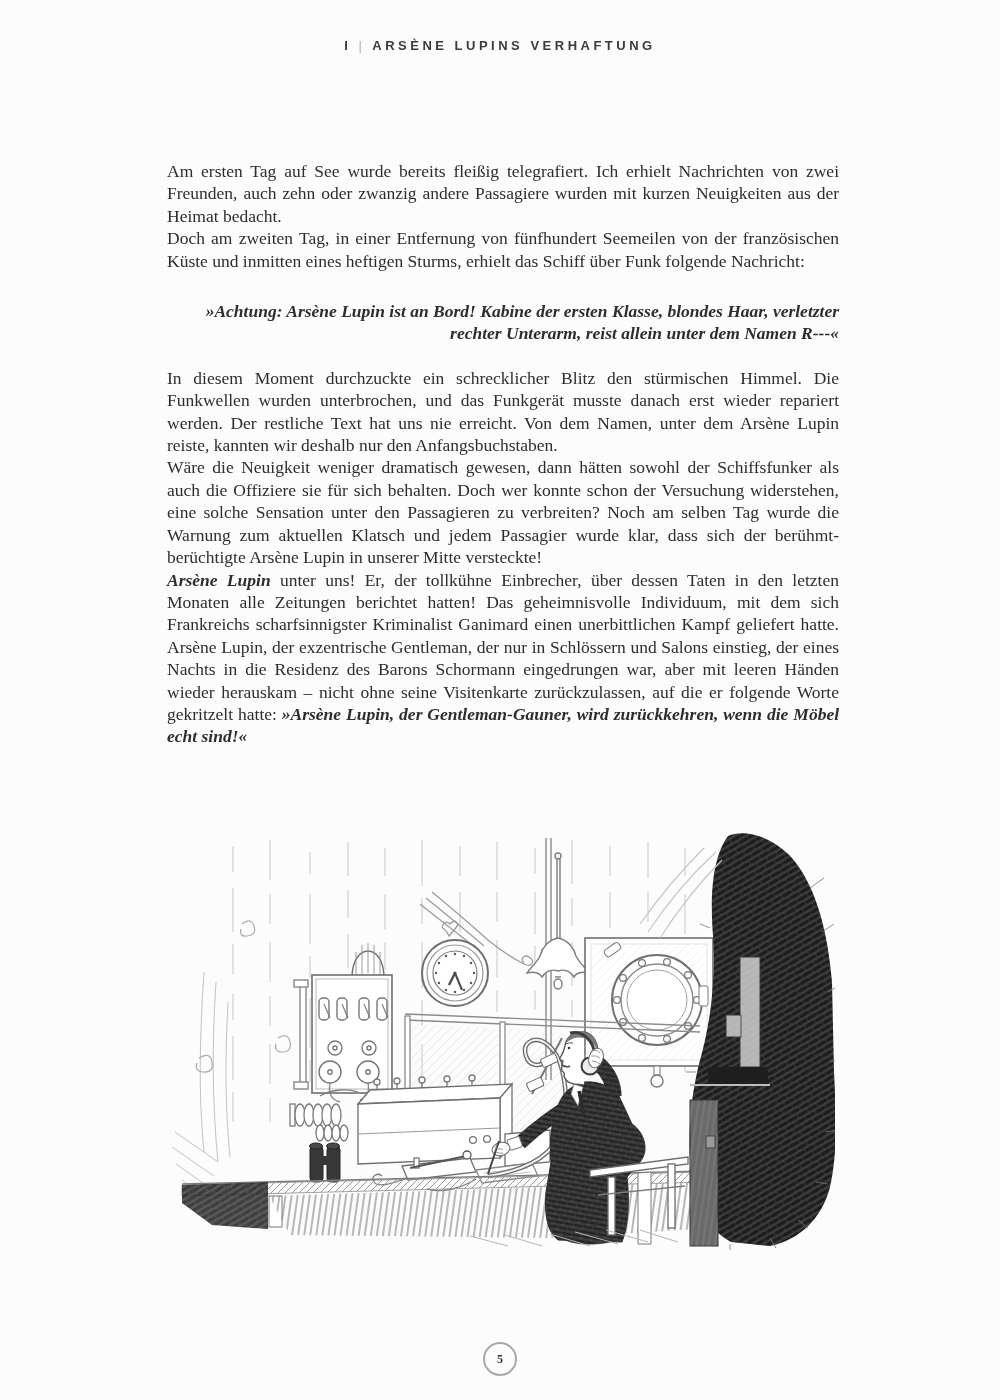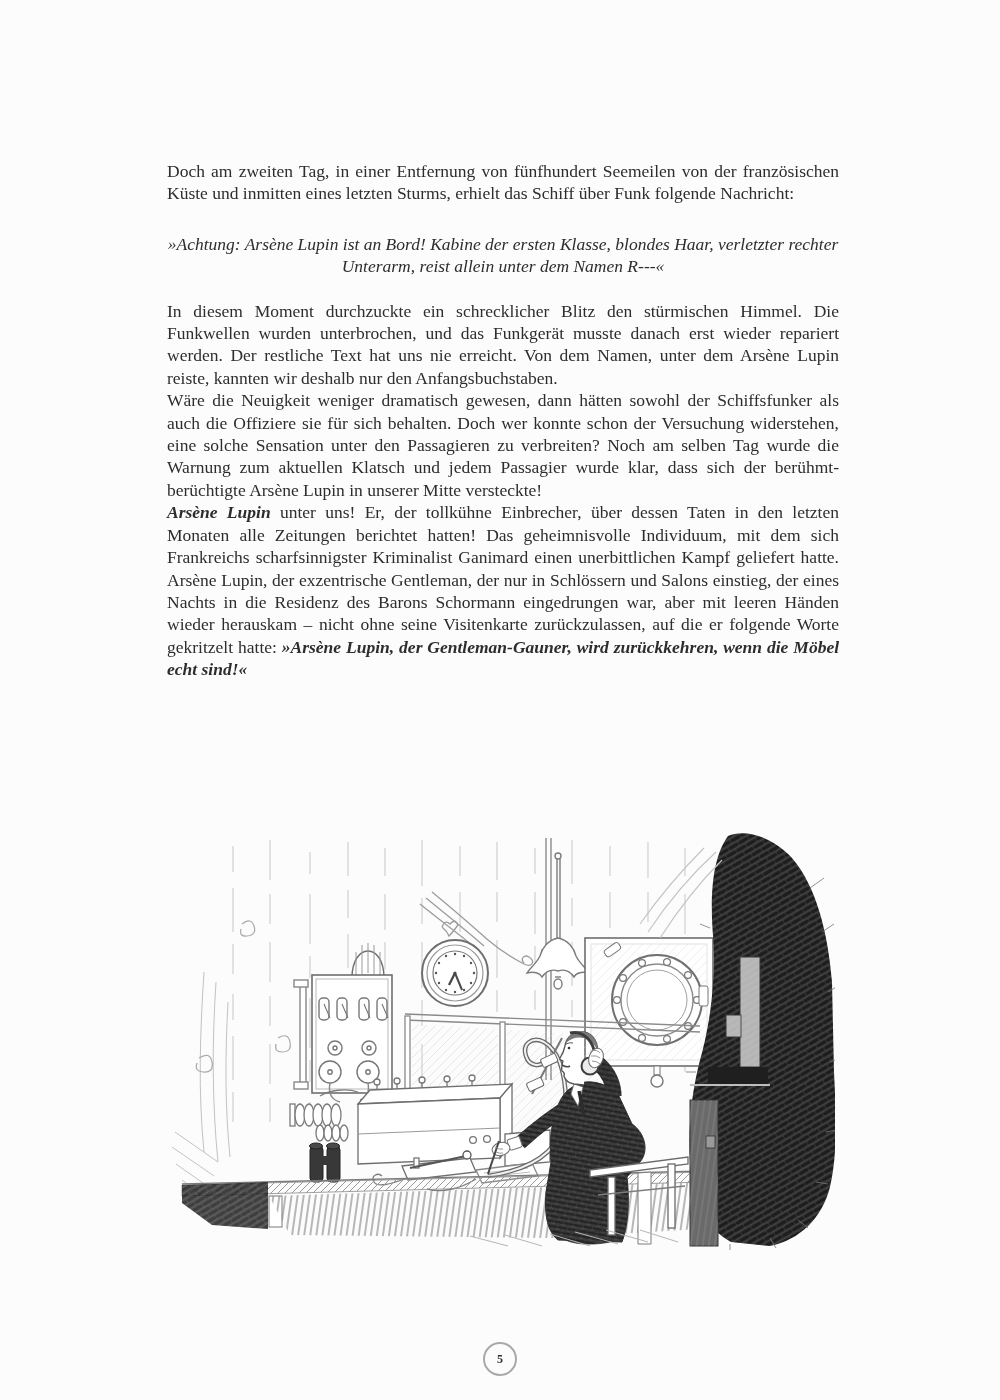--- a/index.html
+++ b/index.html
@@ -19,21 +19,21 @@
     font-size:13px; font-weight:700; letter-spacing:3.5px;
     color:var(--header-text);
   }
   .running-header .sep{ color:var(--separator); font-weight:400; margin:0 7px; }
   .text-block{
     position:absolute; left:167px; top:160px; width:672px;
     font-size:17.5px; line-height:22.4px; text-align:justify;
     hyphens:auto; -webkit-hyphens:auto;
   }
   .text-block p{ margin:0; }
-  .text-block p.quote{ font-style:italic; margin:28px 0 22px 0; text-align:center; }
+  .text-block p.quote{ font-style:italic; margin:28px 0 22px 0; text-align:right;font-weight:bold; }
   .text-block em{ font-style:italic;font-weight:bold; }
   .illustration{
     position:absolute; left:170px; top:832px; width:665px; height:418px; margin:0;
   }
   .illustration svg{ display:block; width:100%; height:100%; }
   .page-number-wrap{
     position:absolute; left:0; top:1342px; width:100%;
     display:flex; justify-content:center;
   }
   .page-number-circle{
@@ -44,23 +44,27 @@
   }
   .page-number-circle span{
     font-family:"Liberation Serif", serif; font-size:12px; font-weight:700; color:#333;
   }
 </style>
 </head>
 <body>
 
 <div class="page">
 
+  <header class="running-header">
+    <span>I</span><span class="sep">|</span><span>ARSÈNE LUPINS VERHAFTUNG</span>
+  </header>
 
   <main class="text-block">
-      <p class="body"><span>Doch am zweiten Tag, in einer Entfernung von fünfhundert Seemeilen von der französischen Küste und inmitten eines letzten Sturms, erhielt das Schiff über Funk folgende Nachricht:</span></p>
+      <p class="body"><span>Am ersten Tag auf See wurde bereits fleißig telegrafiert. Ich erhielt Nachrichten von zwei Freunden, auch zehn oder zwanzig andere Passagiere wurden mit kurzen Neuigkeiten aus der Heimat bedacht.</span></p>
+      <p class="body"><span>Doch am zweiten Tag, in einer Entfernung von fünfhundert Seemeilen von der französischen Küste und inmitten eines heftigen Sturms, erhielt das Schiff über Funk folgende Nachricht:</span></p>
       <p class="quote"><span>»Achtung: Arsène Lupin ist an Bord! Kabine der ersten Klasse, blondes Haar, verletzter rechter Unterarm, reist allein unter dem Namen R---«</span></p>
       <p class="body"><span>In diesem Moment durchzuckte ein schrecklicher Blitz den stürmischen Himmel. Die Funkwellen wurden unterbrochen, und das Funkgerät musste danach erst wieder repariert werden. Der restliche Text hat uns nie erreicht. Von dem Namen, unter dem Arsène Lupin reiste, kannten wir deshalb nur den Anfangsbuchstaben.</span></p>
       <p class="body"><span>Wäre die Neuigkeit weniger dramatisch gewesen, dann hätten sowohl der Schiffsfunker als auch die Offiziere sie für sich behalten. Doch wer konnte schon der Versuchung widerstehen, eine solche Sensation unter den Passagieren zu verbreiten? Noch am selben Tag wurde die Warnung zum aktuellen Klatsch und jedem Passagier wurde klar, dass sich der berühmt-berüchtigte Arsène Lupin in unserer Mitte versteckte!</span></p>
       <p class="body"><em>Arsène Lupin</em><span> unter uns! Er, der tollkühne Einbrecher, über dessen Taten in den letzten Monaten alle Zeitungen berichtet hatten! Das geheimnisvolle Individuum, mit dem sich Frankreichs scharfsinnigster Kriminalist Ganimard einen unerbittlichen Kampf geliefert hatte. Arsène Lupin, der exzentrische Gentleman, der nur in Schlössern und Salons einstieg, der eines Nachts in die Residenz des Barons Schormann eingedrungen war, aber mit leeren Händen wieder herauskam – nicht ohne seine Visitenkarte zurückzulassen, auf die er folgende Worte gekritzelt hatte: </span><em>»Arsène Lupin, der Gentleman-Gauner, wird zurückkehren, wenn die Möbel echt sind!«</em></p>
     </main>
 
   <figure class="illustration">
     <svg viewBox="0 0 665 418" xmlns="http://www.w3.org/2000/svg" aria-hidden="false">
       <defs>
         <pattern id="darkTex" width="8" height="8" patternUnits="userSpaceOnUse" patternTransform="rotate(15)">

